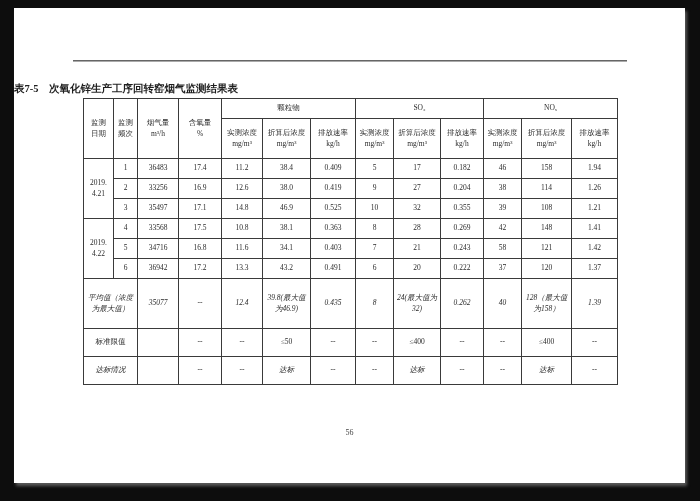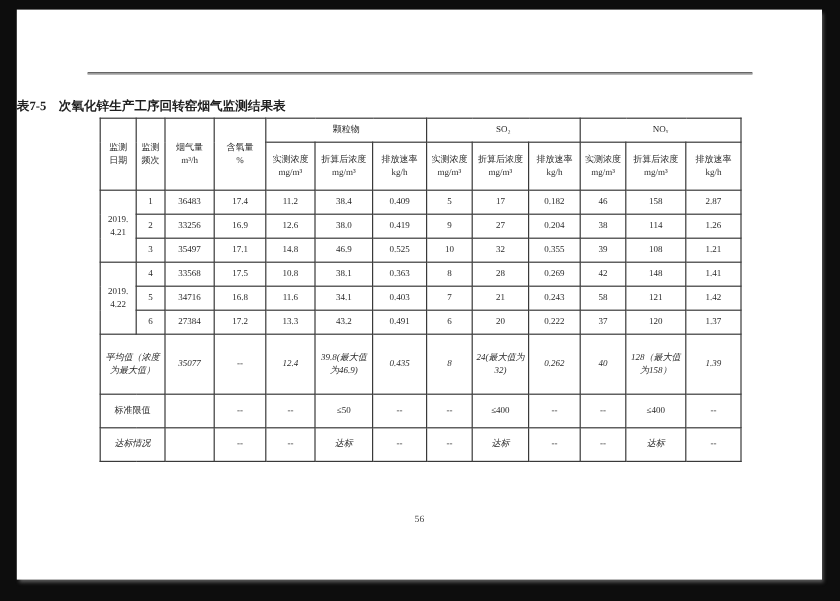--- a/index.html
+++ b/index.html
@@ -144,21 +144,21 @@
           <td>36483</td>
           <td>17.4</td>
           <td>11.2</td>
           <td>38.4</td>
           <td>0.409</td>
           <td>5</td>
           <td>17</td>
           <td>0.182</td>
           <td>46</td>
           <td>158</td>
-          <td>2.87</td>
+          <td>1.94</td>
         </tr>
         <tr>
           <td>2</td>
           <td>33256</td>
           <td>16.9</td>
           <td>12.6</td>
           <td>38.0</td>
           <td>0.419</td>
           <td>9</td>
           <td>27</td>
@@ -206,21 +206,21 @@
           <td>0.403</td>
           <td>7</td>
           <td>21</td>
           <td>0.243</td>
           <td>58</td>
           <td>121</td>
           <td>1.42</td>
         </tr>
         <tr>
           <td>6</td>
-          <td>27384</td>
+          <td>36942</td>
           <td>17.2</td>
           <td>13.3</td>
           <td>43.2</td>
           <td>0.491</td>
           <td>6</td>
           <td>20</td>
           <td>0.222</td>
           <td>37</td>
           <td>120</td>
           <td>1.37</td>

